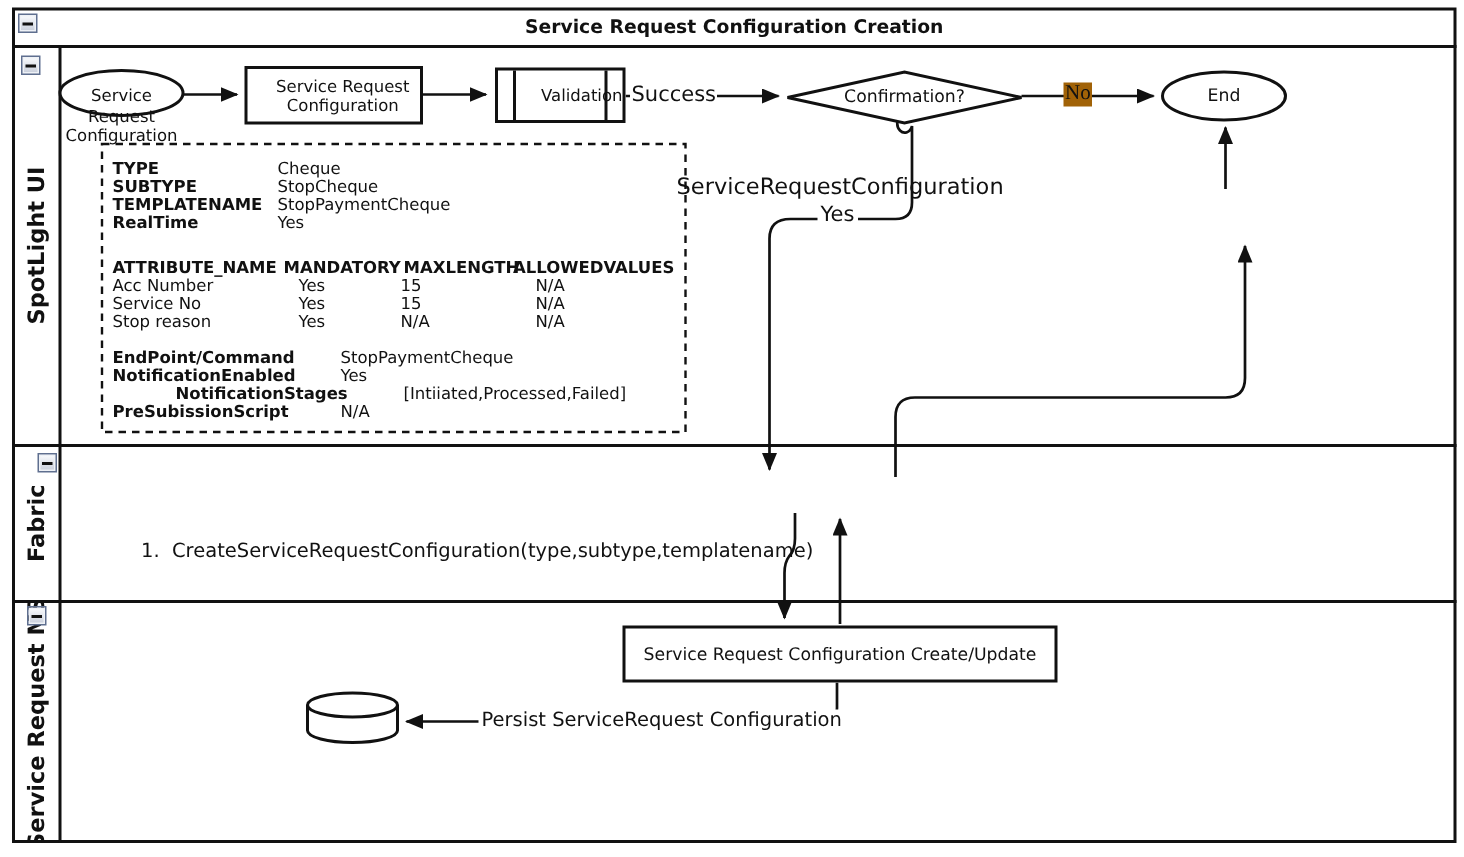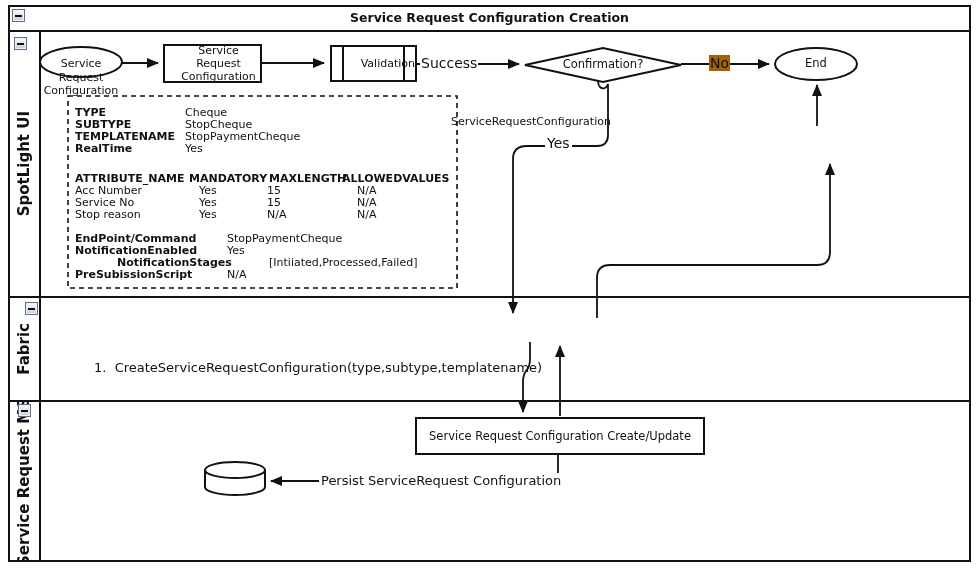--- a/index.html
+++ b/index.html
@@ -18,36 +18,36 @@
 
   
   .collapse{width:13px;height:13px;border:1px solid #5f6f8f;box-sizing:border-box;
             background:linear-gradient(#fbfcfe,#c7cdda);box-shadow:inset 0 0 0 1px #eef1f6;z-index:6;}
   .collapse i{position:absolute;left:2px;top:5px;width:7px;height:2px;background:#111;}
 
   
   .node{box-sizing:border-box;border:2px solid #111;background:#fff;display:flex;align-items:center;
         justify-content:center;text-align:center;z-index:3;}
   .pre{white-space:pre-line;}
-  .n-src{left:163px;top:44px;width:99px;height:39px;font-size:11px;line-height:13px;padding-left:12px;}
+  .n-src{left:163px;top:44px;width:119px;height:39px;font-size:11px;line-height:13px;padding-left:12px;}
   .n-val{left:330px;top:45px;width:87px;height:37px;font-size:11px;justify-content:flex-end;}
   .n-val i{position:absolute;top:0;width:2px;height:100%;background:#111;}
   .n-val i.l{left:10px;} .n-val i.r{right:10px;}
   .n-ack{left:700px;top:128px;width:196px;height:30px;font-size:11.5px;}
   .n-exp{left:498px;top:319px;width:125px;height:22px;font-size:12.5px;}
   .n-cru{left:415px;top:417px;width:290px;height:38px;font-size:11.5px;}
 
   .txt{z-index:4;}
   .t-start{left:34px;top:41px;width:94px;text-align:center;font-size:11px;line-height:13.5px;margin-top:16px;}
   .t-diamond{left:525px;top:57px;width:156px;text-align:center;font-size:11.5px;}
   .t-end{left:775px;top:56px;width:82px;text-align:center;font-size:11.5px;}
   .t-success{left:420px;top:55px;font-size:14px;background:#fff;padding:0 1px;}
-  .t-no{left:709px;top:55px;font-size:14px;background:#a16207;padding:0 1px;}
+  .t-no{left:709px;top:55px;font-size:14px;background:#a16207;padding:0 1px;font-family:Liberation Serif, serif;}
   .t-yes{left:545px;top:135px;font-size:14px;background:#fff;padding:0 2px;}
-  .t-payload{left:451px;top:115px;font-size:11px;}
+  .t-payload{left:451px;top:115px;font-size:15px;}
   .t-persist{left:319px;top:473px;font-size:13px;background:#fff;padding:0 2px;}
   .t-fabric{left:94px;top:360px;font-size:13px;white-space:pre;}
 
   
   .note{left:68px;top:96px;width:389px;height:192px;font-size:11px;line-height:12px;z-index:3;}
   .note .row{position:absolute;left:7px;white-space:nowrap;}
   .note b{font-weight:bold;}
   .note .v1{position:absolute;left:110px;}   
   .note .v2{position:absolute;left:152px;}   
   .c1{position:absolute;left:0px;} .c2h{position:absolute;left:114px;} .c2v{position:absolute;left:124px;}

